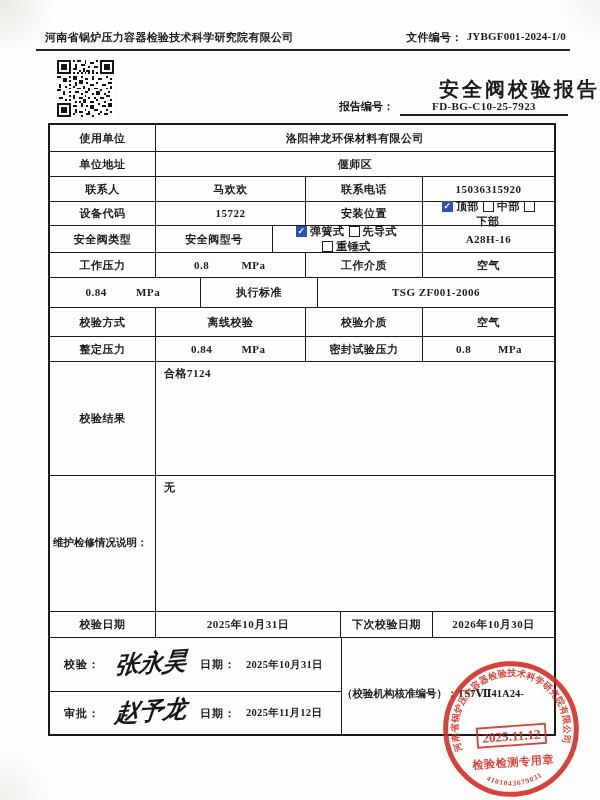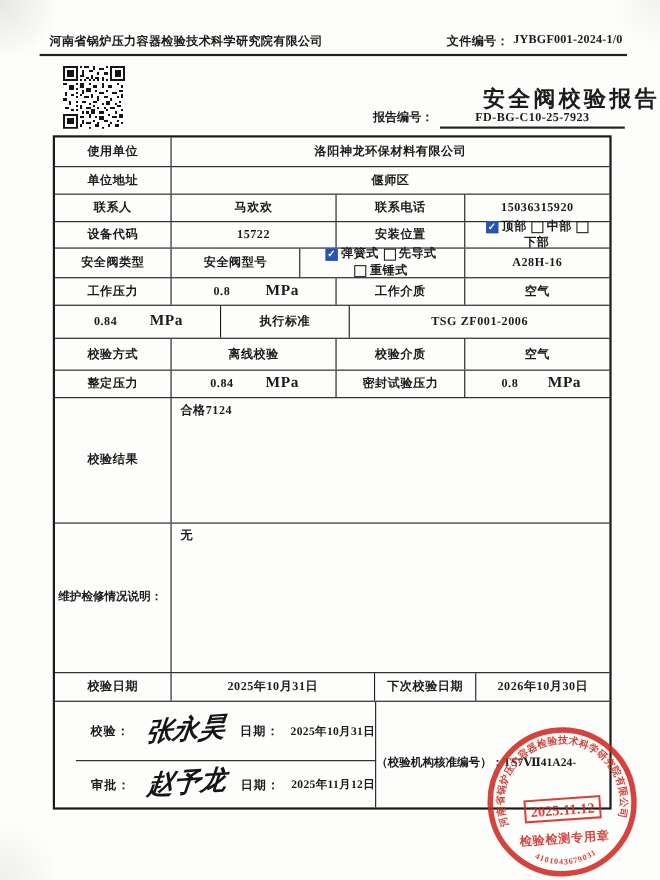--- a/index.html
+++ b/index.html
@@ -32,31 +32,31 @@
   .td{box-sizing:border-box;display:flex;align-items:center;justify-content:center;font-size:11px;font-weight:bold;letter-spacing:.5px;line-height:1.15;text-align:center;}
   .td + .td{border-left:1.6px solid #1a1a1a;}
   .wA{width:105px;flex:0 0 105px;}
   .wB{width:150px;flex:0 0 150px;}
   .wC{width:117px;flex:0 0 117px;}
   .wB2{width:185px;flex:0 0 185px;}
   .wC2{width:92px;flex:0 0 92px;}
   .grow{flex:1 1 auto;}
   .press{justify-content:flex-start;padding:0 6px;}
   .press .pv{flex:0 0 58%;text-align:center;}
-  .press .pu{flex:1;text-align:left;font-size:14px;}
+  .press .pu{flex:1;text-align:left;font-size:11px;}
   .topleft{align-items:flex-start;justify-content:flex-start;padding:5px 8px;text-align:left;}
   .lbl-left{justify-content:flex-start;padding-left:3px;font-size:10.5px;letter-spacing:0;white-space:nowrap;}
   .cbgroup{flex-wrap:wrap;gap:2px;padding:1px 17px;justify-content:center;align-content:center;}
   .cb{width:11px;height:11px;border:1.6px solid #222;box-sizing:border-box;display:inline-flex;align-items:center;justify-content:center;flex:0 0 auto;}
   .cb.checked{background:#2753b5;border-color:#2753b5;}
   .cb.checked::after{content:"\2713";color:#fff;font-size:9px;line-height:9px;font-weight:bold;}
   .cbl{margin:0 2px 0 1px;}
   
   .sigblock{display:flex;}
-  .sig-left{width:291px;flex:0 0 291px;display:flex;flex-direction:column;box-sizing:border-box;align-items:flex-end;}
+  .sig-left{width:291px;flex:0 0 291px;display:flex;flex-direction:column;box-sizing:border-box;}
   .sig-row{display:flex;align-items:center;box-sizing:border-box;padding-left:14px;}
   .sig-row + .sig-row{border-top:1.6px solid #1a1a1a;}
   .sig-lbl{font-size:11px;font-weight:bold;letter-spacing:1px;}
   .signature{font-size:24px;font-weight:bold;font-style:italic;transform:rotate(-4deg) skewX(-10deg);margin:0 6px 4px 8px;min-width:86px;text-align:center;color:#161616;font-family:"DejaVu Sans",sans-serif;}
   .sig-dlbl{font-size:11px;font-weight:bold;letter-spacing:1px;margin-right:10px;}
   .sig-date{font-size:10.5px;font-weight:bold;letter-spacing:.3px;}
   .org-cell{flex:1;border-left:1.6px solid #1a1a1a;display:flex;flex-direction:row;align-items:center;padding-top:16px;font-size:10.5px;font-weight:bold;line-height:1.75;box-sizing:border-box;}
   
   .stamp{position:absolute;left:440px;top:658px;width:142px;height:142px;opacity:.88;transform:rotate(-4deg);pointer-events:none;}
 </style>

